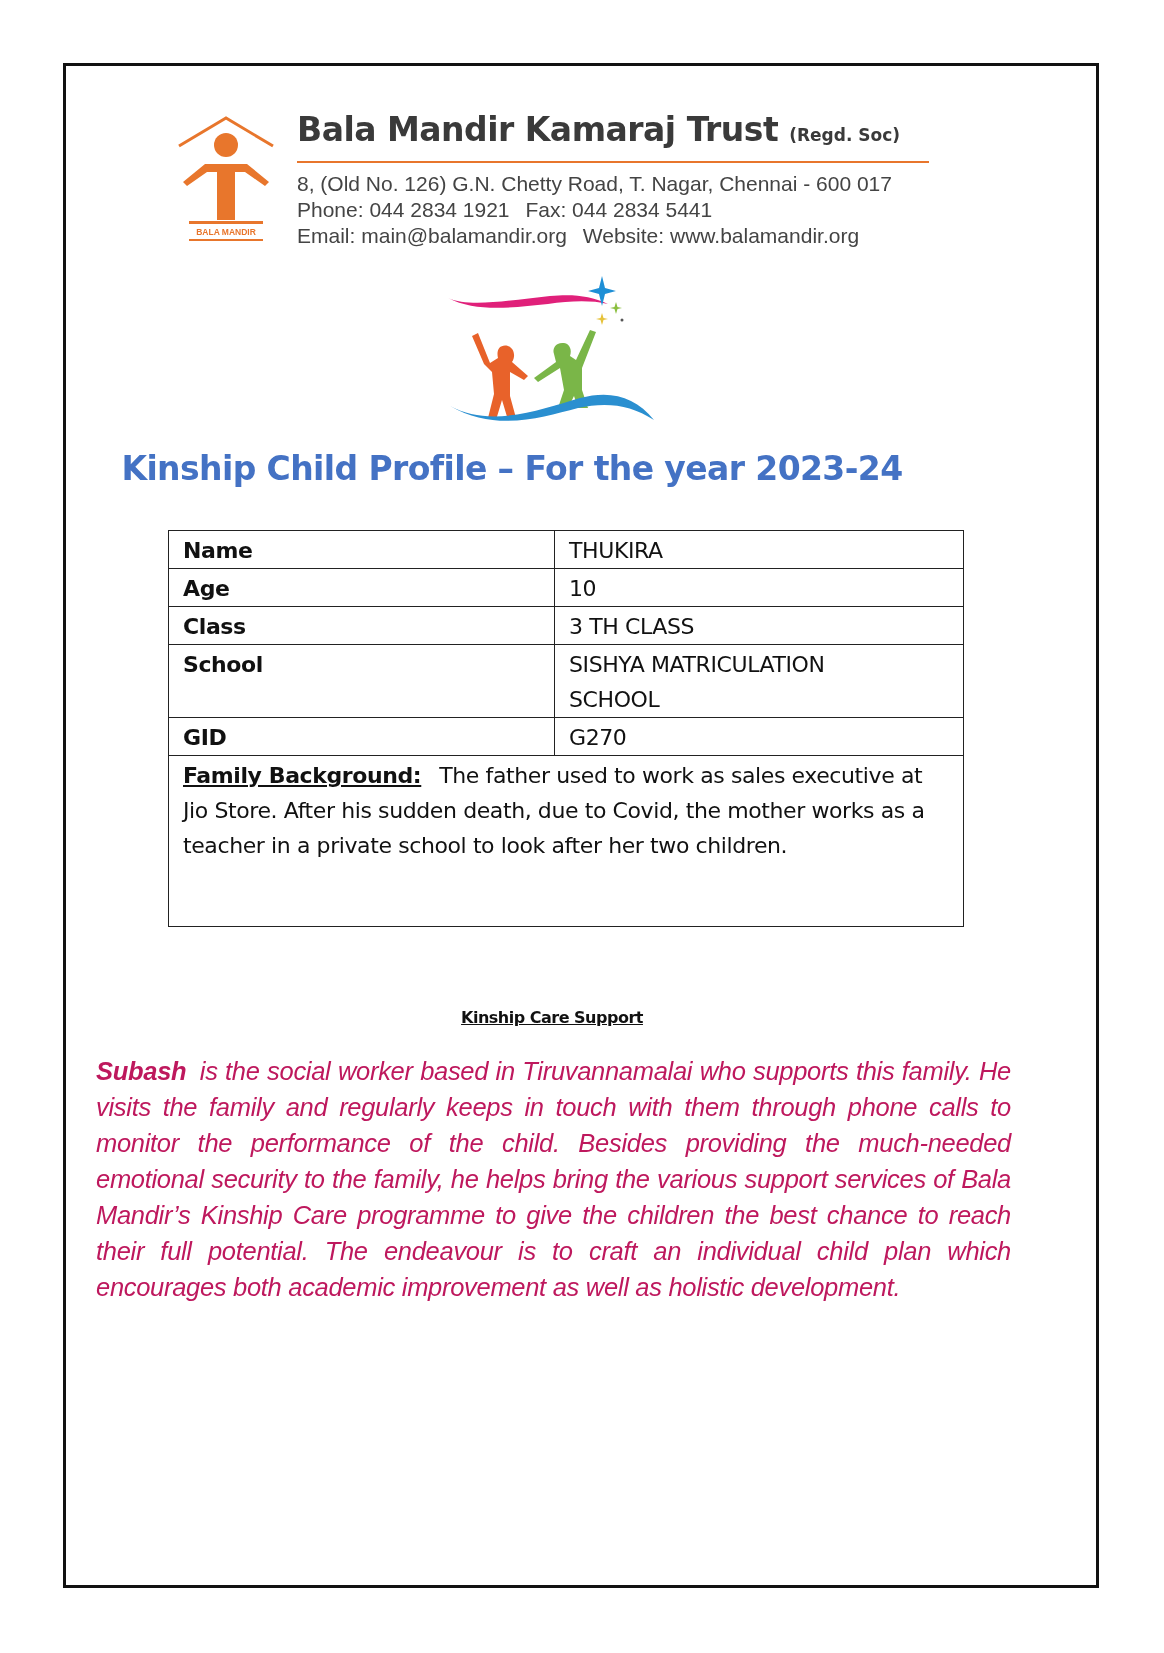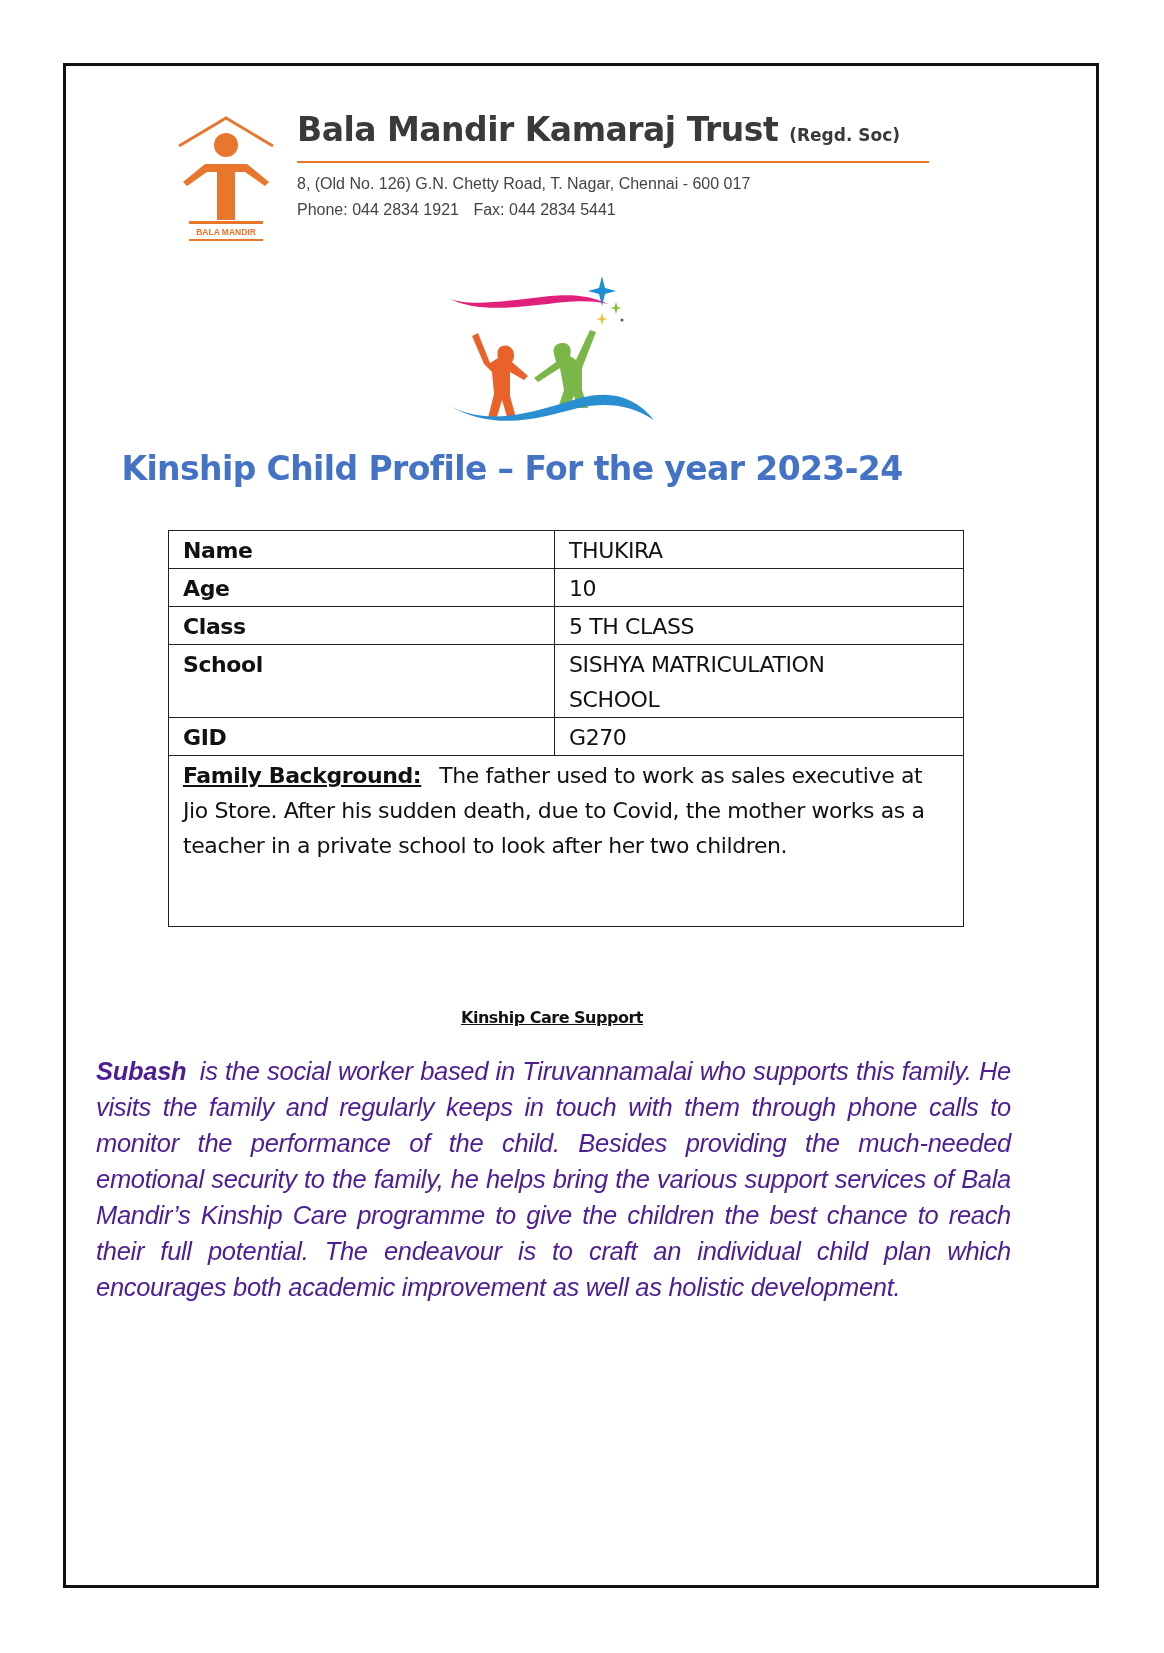--- a/index.html
+++ b/index.html
@@ -60,21 +60,21 @@
       letter-spacing: 0;
     }
     .org-rule {
       height: 2px;
       background: #e8762c;
       margin-top: 4px;
       width: 632px;
     }
     .org-line {
       font-family: "Liberation Sans", sans-serif;
-      font-size: 16px;
+      font-size: 21px;
       color: #444;
       line-height: 26px;
       white-space: nowrap;
     }
     .org-line.first { margin-top: 8px; }
     .org-line .gap { display: inline-block; width: 10px; }
 
     
     .kids-logo {
       position: absolute;
@@ -152,21 +152,21 @@
     }
     .support-text {
       position: absolute;
       left: 96px;
       top: 1053px;
       width: 915px;
       font-family: "Liberation Sans", sans-serif;
       font-style: italic;
       font-size: 25.5px;
       line-height: 36px;
-      color: #4c1d95;
+      color: #be185d;
       text-align: justify;
       letter-spacing: -0.3px;
     }
     .support-text .worker {
       font-weight: bold;
       margin-right: 6px;
     }
   </style>
 </head>
 <body>
@@ -193,20 +193,26 @@
       <span class="org-regd">(Regd. Soc)</span>
     </div>
     <div class="org-rule"></div>
     <div class="org-line first">8, (Old No. 126) G.N. Chetty Road, T. Nagar, Chennai - 600 017</div>
     <div class="org-line">
       <span>Phone:</span>
       <span>044 2834 1921</span><span class="gap"></span>
       <span>Fax:</span>
       <span>044 2834 5441</span>
     </div>
+    <div class="org-line">
+      <span>Email:</span>
+      <span>main@balamandir.org</span><span class="gap"></span>
+      <span>Website:</span>
+      <span>www.balamandir.org</span>
+    </div>
   </div>
 </div>
 
 <svg class="kids-logo" viewBox="0 0 225 160">
 
   <path d="M8,30 C30,40 70,32 110,28 C135,26 150,28 168,36 C150,32 130,33 108,36 C70,40 35,44 8,30 Z" fill="#e0207a"></path>
 
   <path d="M162,8 L165,20 L176,23 L165,26 L162,38 L159,26 L148,23 L159,20 Z" fill="#1e8fd6"></path>
   <path d="M176,34 L177.5,39 L182,40 L177.5,41 L176,46 L174.5,41 L170,40 L174.5,39 Z" fill="#8bbf3f"></path>
   <path d="M162,45 L163.5,50 L168,51 L163.5,52 L162,57 L160.5,52 L156,51 L160.5,50 Z" fill="#e6c23a"></path>
@@ -226,21 +232,21 @@
     <tr>
       <td class="lbl">Name</td>
       <td class="val">THUKIRA</td>
     </tr>
     <tr>
       <td class="lbl">Age</td>
       <td class="val">10</td>
     </tr>
     <tr>
       <td class="lbl">Class</td>
-      <td class="val">5 TH CLASS</td>
+      <td class="val">3 TH CLASS</td>
     </tr>
     <tr>
       <td class="lbl">School</td>
       <td class="val" style="padding-right:54px;">SISHYA MATRICULATION SCHOOL</td>
     </tr>
     <tr>
       <td class="lbl">GID</td>
       <td class="val">G270</td>
     </tr>
     <tr>

